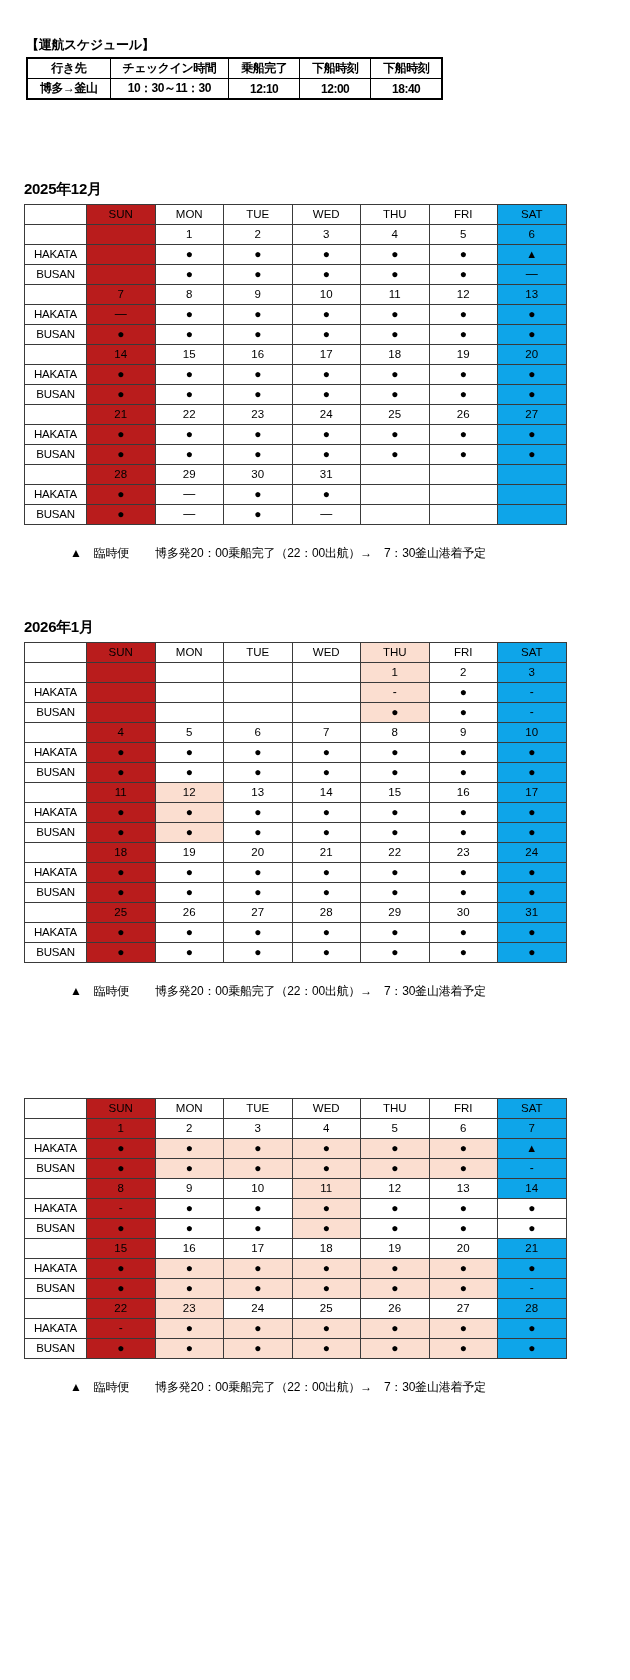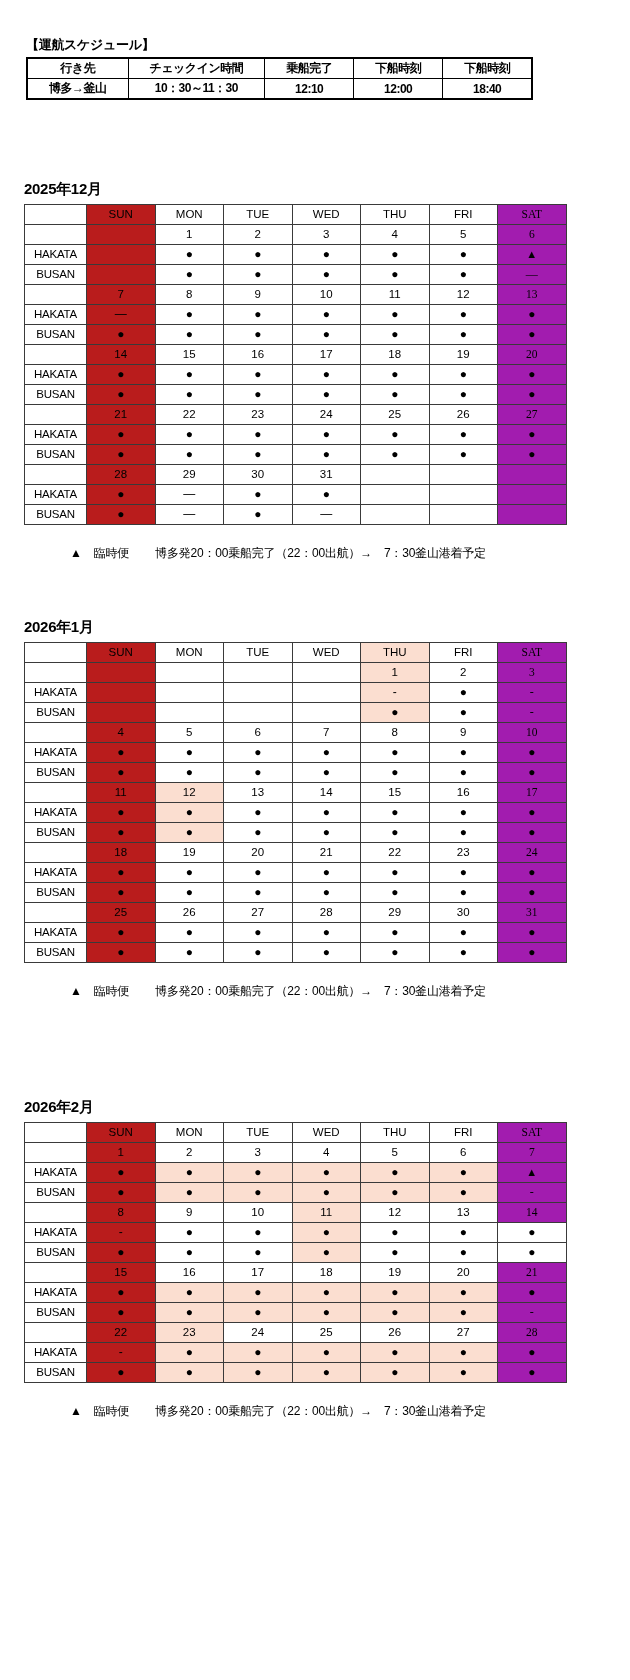--- a/index.html
+++ b/index.html
@@ -27,21 +27,21 @@
   }
   table.sched {
     border-collapse: collapse;
     border: 2px solid #000;
     font-size: 12px;
     font-weight: bold;
   }
   table.sched td, table.sched th {
     border: 1px solid #000;
     text-align: center;
-    padding: 1px 21px;
+    padding: 1px 12px;
     height: 20px;
     white-space: nowrap;
     font-weight: bold;
     letter-spacing: -0.5px;
   }
   table.sched tr:first-child td { border-bottom: 1px solid #000; }
   table.sched .c-dest  { width: 82px; }
   table.sched .c-check { width: 118px; }
   table.sched .c-board { width: 62px; text-align: center; }
   table.sched .c-dep   { width: 62px; }
@@ -82,21 +82,21 @@
     background: #fff;
   }
   td.dowcell { font-size: 11.5px; }
   td.datecell { font-size: 11.5px; }
   td.symcell  { font-size: 11px; }
 
   
   tr.weekstart td { border-top: 1.6px solid #000; }
 
   .sun  { background: #b91c1c; }
-  .sat  { background: #a21caf; font-family: Liberation Serif, serif; }
+  .sat  { background: #0ea5e9; }
   .hol  { background: #fbded0; }
   .plain{ background: #ffffff; }
 
   .dot { font-size: 12px; line-height: 19px; }
   .tri { font-size: 11px; line-height: 19px; }
   .dash{ font-size: 12px; line-height: 19px; }
   .hyph{ font-size: 12px; line-height: 19px; }
 
   .note {
     font-size: 12px;
@@ -483,21 +483,20 @@
           <td class="symcell plain"><span class="dot">●</span></td>
           <td class="symcell plain"><span class="dot">●</span></td>
           <td class="symcell plain"><span class="dot">●</span></td>
           <td class="symcell sat"><span class="dot">●</span></td>
         </tr>
       </tbody>
     </table>
     <div class="note"><span class="tri-mark">▲</span><span class="lbl">臨時便</span><span>博多発20：00乗船完了（22：00出航）→　7：30釜山港着予定</span></div>
   </div>
 <div class="month-block" id="month-2" style="top:1098px">
-    <div class="month-title">2026年2月</div>
     <table class="cal">
       <colgroup>
         <col class="lbl">
         <col class="day">
         <col class="day">
         <col class="day">
         <col class="day">
         <col class="day">
         <col class="day">
         <col class="day">

